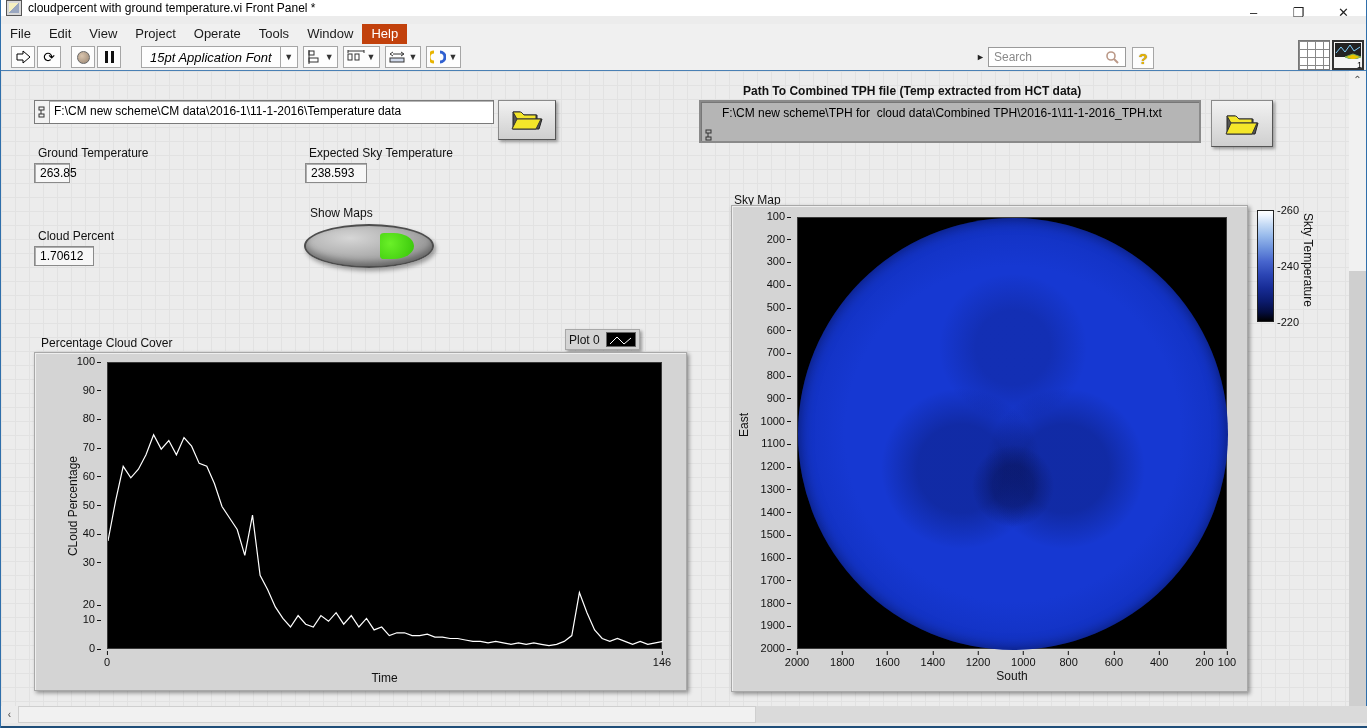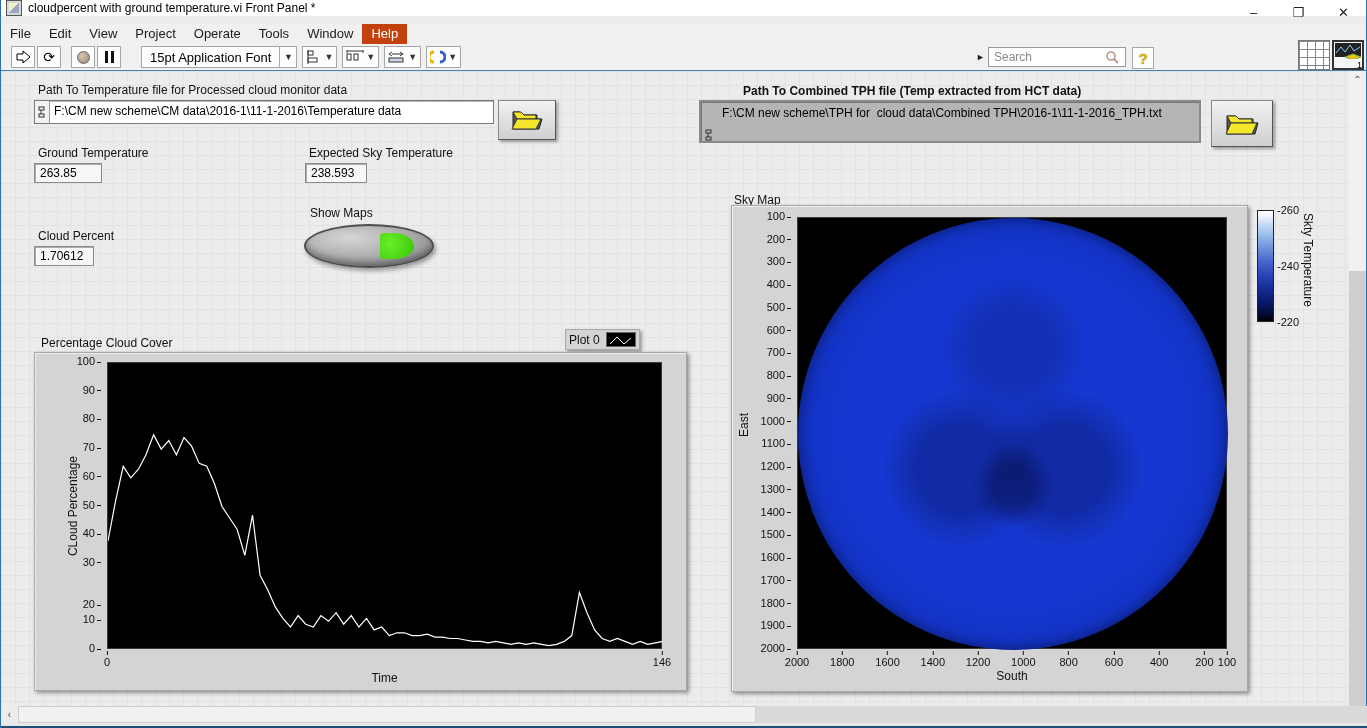--- a/index.html
+++ b/index.html
@@ -31,21 +31,21 @@
     border-bottom:1px solid #4a80b4; display:flex; align-items:center; }
   .tb-btn { height:22px; min-width:24px; background:#fdfdfd; border:1px solid #a6a6a6;
     display:flex; align-items:center; justify-content:center; margin-left:2px; font-size:13px; }
   .tb-group { display:flex; margin-left:8px; }
   .run-arrow svg { display:block; }
   .abort-dot { width:13px; height:13px; border-radius:50%; border:1px solid #666;
     background:radial-gradient(circle at 35% 35%, #d8c4ae, #9a8672); }
   .pause-bars { display:flex; gap:3px; }
   .pause-bars i { width:3px; height:12px; background:#111; }
   .font-box { height:22px; margin-left:10px; background:#fdfdfd; border:1px solid #a6a6a6;
-    display:flex; align-items:center; font-size:13px; padding:0 8px; }
+    display:flex; align-items:center; font-size:13px; padding:0 8px;font-style:italic; }
   .caret-btn { height:22px; width:17px; background:#fdfdfd; border:1px solid #a6a6a6; border-left:none;
     display:flex; align-items:center; justify-content:center; font-size:9px; color:#333; }
   .tool-dd { height:22px; background:#fdfdfd; border:1px solid #a6a6a6; display:flex;
     align-items:center; padding:0 3px; margin-left:5px; gap:2px; }
   .dd-caret { font-size:9px; color:#333; }
   .search-wrap { position:absolute; right:240px; top:3px; display:flex; align-items:center; }
   .search-chevron { font-size:9px; color:#222; margin-right:3px; }
   .search-box { width:138px; height:20px; background:#fff; border:1px solid #9a9a9a;
     display:flex; align-items:center; padding:0 5px; }
   .search-ph { flex:1; font-size:12px; color:#8a8a8a; }
@@ -240,41 +240,40 @@
         <rect x="0" y="0" width="26" height="14" fill="#222"></rect>
         <path d="M1 10 l5 -6 4 5 5 -7 4 6 6 -4" stroke="#7fd0ff" fill="none"></path>
         <path d="M10 14 l8 -3 8 3 -8 3 z" fill="#e8c300" stroke="#7a5"></path>
       </svg>
       <span class="fp-num">1</span>
     </div>
   </div>
 
   <div class="panel">
 
-    <div class="lv-label" style="left:37px; top:12px;">Path To Temperature file for Processed cloud monitor data</div>
     <div class="path-ctl" style="left:33px; top:29px; width:460px; height:24px;">
       <span class="path-glyph">
         <svg width="8" height="12">
             <rect x="1" y="1" width="5" height="3" fill="none" stroke="#333"></rect>
         <rect x="1" y="8" width="5" height="3" fill="none" stroke="#333"></rect>
         <line x1="3" y1="4" x2="3" y2="8" stroke="#333"></line>
           </svg>
       </span>
       <span class="path-text">F:\CM new scheme\CM data\2016-1\11-1-2016\Temperature data</span>
     </div>
     <div class="browse-btn" style="left:497px; top:29px; width:58px; height:40px;">
       <svg width="36" height="26">
         <path d="M4 22 H30 L33 12 H28 V8 H14 L11 5 H4 Z" fill="#555" stroke="#222"></path>
         <path d="M4 5 h8 l3 3 h12 v4 H8 Z" fill="#f4e62a" stroke="#333"></path>
         <path d="M3 22 L8 12 H32 L27 22 Z" fill="#f4e62a" stroke="#333"></path>
       </svg>
     </div>
 
     <div class="lv-label" style="left:37px; top:75px;text-align:right;">Ground Temperature</div>
-    <div class="val-box" style="left:33px; top:92px; width:68px;">263.85</div>
+    <div class="val-box" style="left:33px; top:92px; width:36px;">263.85</div>
 
     <div class="lv-label" style="left:308px; top:75px;">Expected Sky Temperature</div>
     <div class="val-box" style="left:304px; top:92px; width:62px;">238.593</div>
 
     <div class="lv-label" style="left:37px; top:158px;">Cloud Percent</div>
     <div class="val-box" style="left:33px; top:175px; width:60px;">1.70612</div>
 
     <div class="lv-label" style="left:309px; top:135px;">Show Maps</div>
     <div class="oval-btn" style="left:303px; top:153px; width:130px; height:44px;">
       <span class="oval-green"></span>

